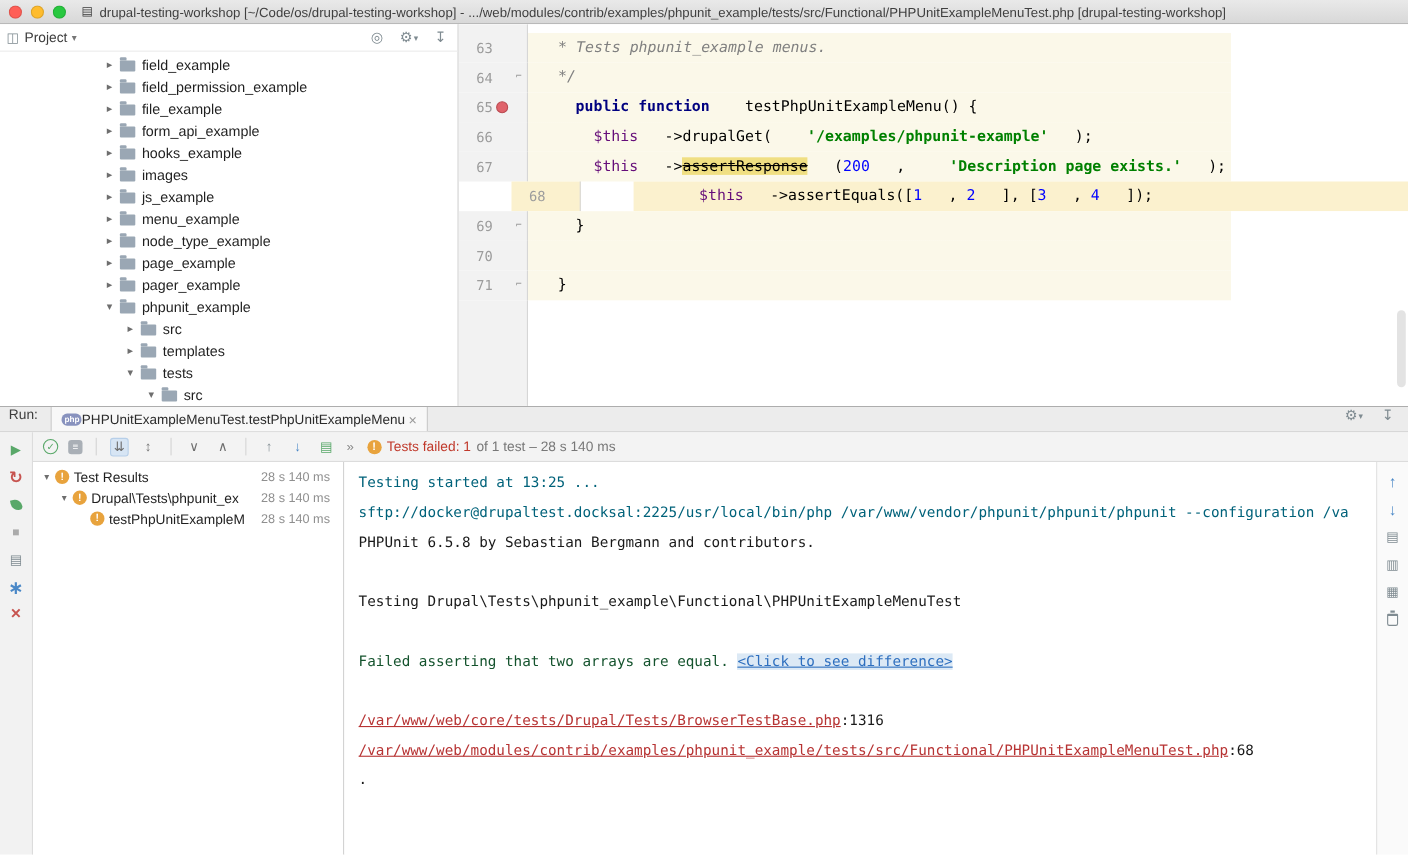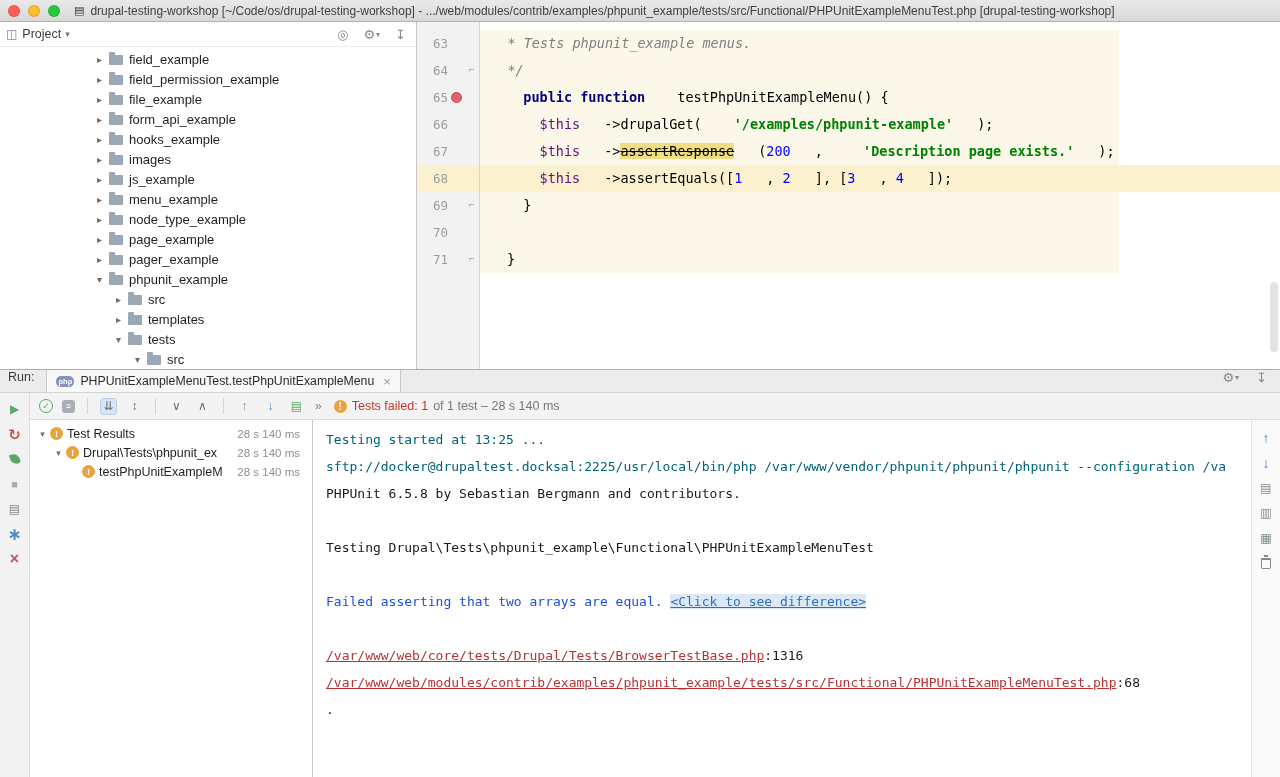--- a/index.html
+++ b/index.html
@@ -36,37 +36,37 @@
   .editor-lines { display:flex; flex-direction:column; flex:1; }
   .ed-row { display:flex; height:27px; line-height:27px; font-family:"DejaVu Sans Mono",monospace; font-size:13.5px; flex:none; }
   .ed-row.spacer { height:8px; line-height:8px; }
   .ed-row.filler { flex:1; height:auto; }
   .gutter-cell { width:63px; flex:none; background:#f2f2f2; border-right:1px solid #d6d6d6; display:flex; align-items:center; }
   .gutter-num { width:31px; text-align:right; font-size:12.5px; color:#9c9c9c; font-family:"DejaVu Sans Mono",monospace; }
   .gslot1 { width:17px; display:flex; justify-content:center; align-items:center; }
   .gslot2 { width:13px; display:flex; justify-content:center; align-items:center; }
   .code-cell { flex:1; padding-left:3px; white-space:pre; color:#000; overflow:hidden; }
   .ed-row.tint .code-cell { background:linear-gradient(to right,#fbf8e9 0,#fbf8e9 639px,#ffffff 639px); }
-  .ed-row.hl .code-cell, .ed-row.hl .gutter-cell { background:#fbf1ce; }
+  .ed-row.hl .code-cell, .ed-row.hl .gutter-cell { background:#fbf1ce;margin-left:48px; }
   .fail-ball { width:11px; height:11px; border-radius:50%; background:#e0636b; border:1px solid #ba4b52; }
   .fold-mark { color:#9e9e9e; font-size:9px; }
   .tk-comment { color:#808080; font-style:italic; }
   .tk-keyword { color:#000080; font-weight:bold; }
   .tk-string { color:#008000; font-weight:bold;margin-left:32px; }
   .tk-number { color:#0000ff; }
   .tk-var { color:#660e7a; }
   .tk-plain { color:#000;padding-left:24px; }
   .tk-deprecated { color:#000; text-decoration:line-through; background:#f0df82; }
   .ed-scrollthumb { position:absolute; right:2px; top:260px; width:8px; height:70px; background:#dcdcdc; border-radius:4px; opacity:.8; }
 
   
   .run-panel { height:408px; border-top:1px solid #adadad; display:flex; flex-direction:column; background:#fff; }
   .run-tabbar { height:23px; flex:none; background:#ececec; border-bottom:1px solid #d2d2d2; display:flex; align-items:flex-start; padding-left:8px; }
   .run-label { font-size:12.5px; color:#3c3c3c; margin-right:12px; }
-  .run-tab { height:22px; display:flex; align-items:center; gap:6px; background:#f8f8f8; border-left:1px solid #c9c9c9; border-right:1px solid #c9c9c9; padding:0 9px; font-size:12.3px; color:#2b2b2b; }
+  .run-tab { height:22px; display:flex; align-items:center; background:#f8f8f8; border-left:1px solid #c9c9c9; border-right:1px solid #c9c9c9; padding:0 9px; font-size:12.3px; color:#2b2b2b; }
   .php-icon { width:18px; height:11px; background:#8892be; border-radius:5px; color:#fff; font-size:7.5px; font-weight:bold; display:flex; align-items:center; justify-content:center; }
   .tab-close { color:#9a9a9a; font-size:13px; margin-left:3px; line-height:1; }
   .tabbar-right { margin-left:auto; display:flex; gap:17px; padding-right:13px; color:#7f8b91; font-size:13px; align-items:center; }
 
   .run-content { flex:1; display:flex; min-height:0; }
   .left-strip { width:30px; flex:none; background:#f2f2f2; border-right:1px solid #dcdcdc; display:flex; flex-direction:column; align-items:center; padding-top:8px; gap:9px; }
   .strip-btn { width:18px; height:16px; display:flex; align-items:center; justify-content:center; font-size:13px; line-height:1; }
   .run-right { flex:1; display:flex; flex-direction:column; min-width:0; }
 
   .test-toolbar { height:27px; flex:none; background:#f3f3f3; border-bottom:1px solid #dcdcdc; display:flex; align-items:center; padding-left:9px; }
@@ -87,21 +87,21 @@
   .tt-row { height:19px; display:flex; align-items:center; font-size:12.5px; color:#1f1f1f; padding-right:12px; }
   .tt-chev { width:13px; text-align:center; font-size:9px; color:#6e6e6e; flex:none; }
   .tt-icon { width:13px; height:13px; border-radius:50%; background:#e8a33d; color:#fff; font-size:9.5px; font-weight:bold; display:flex; align-items:center; justify-content:center; margin:0 4px 0 1px; flex:none; }
   .tt-label { white-space:nowrap; overflow:hidden; }
   .tt-time { margin-left:auto; color:#8f8f8f; font-size:11.5px; white-space:nowrap; padding-left:6px; flex:none; }
 
   .console { flex:1; background:#fff; padding:6px 0 0 13px; font-family:"DejaVu Sans Mono",monospace; font-size:13px; line-height:27px; white-space:pre; overflow:hidden; }
   .console-line { height:27px; }
   .c-system { color:#00627a; }
   .c-stdout { color:#1a1a1a; }
-  .c-error { color:#1d4ed8; }
+  .c-error { color:#14532d; }
   .c-difflink { color:#2e6fbf; background:#dce9f5; text-decoration:underline; cursor:pointer; }
   .c-filelink { color:#b73333; text-decoration:underline; cursor:pointer; }
 
   .console-strip { width:29px; flex:none; background:#fafafa; border-left:1px solid #e2e2e2; display:flex; flex-direction:column; align-items:center; padding-top:10px; gap:9px; }
 
   
   .leaf-shape { width:10px; height:10px; background:#59a869; border-radius:0 70% 3px 70%; transform:rotate(-12deg); }
   .trash-shape { width:10px; height:11px; border:1px solid #7f8b91; border-top:2px solid #7f8b91; border-radius:1px 1px 2px 2px; position:relative; }
   .trash-shape::before { content:""; position:absolute; top:-5px; left:2px; width:4px; height:2px; background:#7f8b91; }
 </style>

